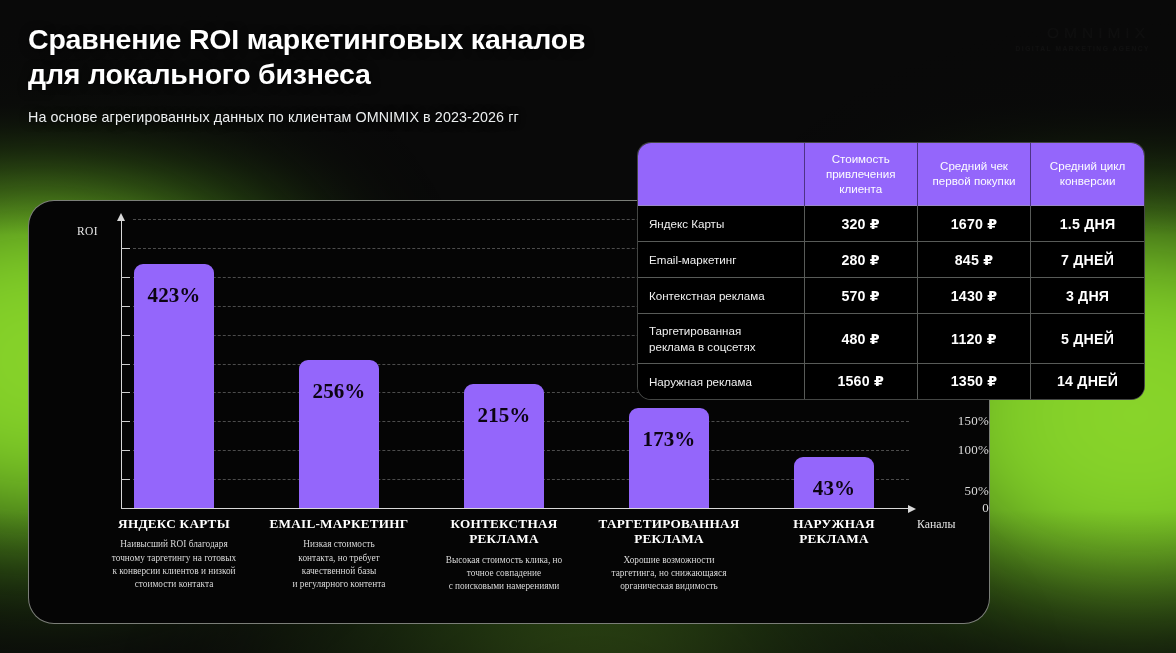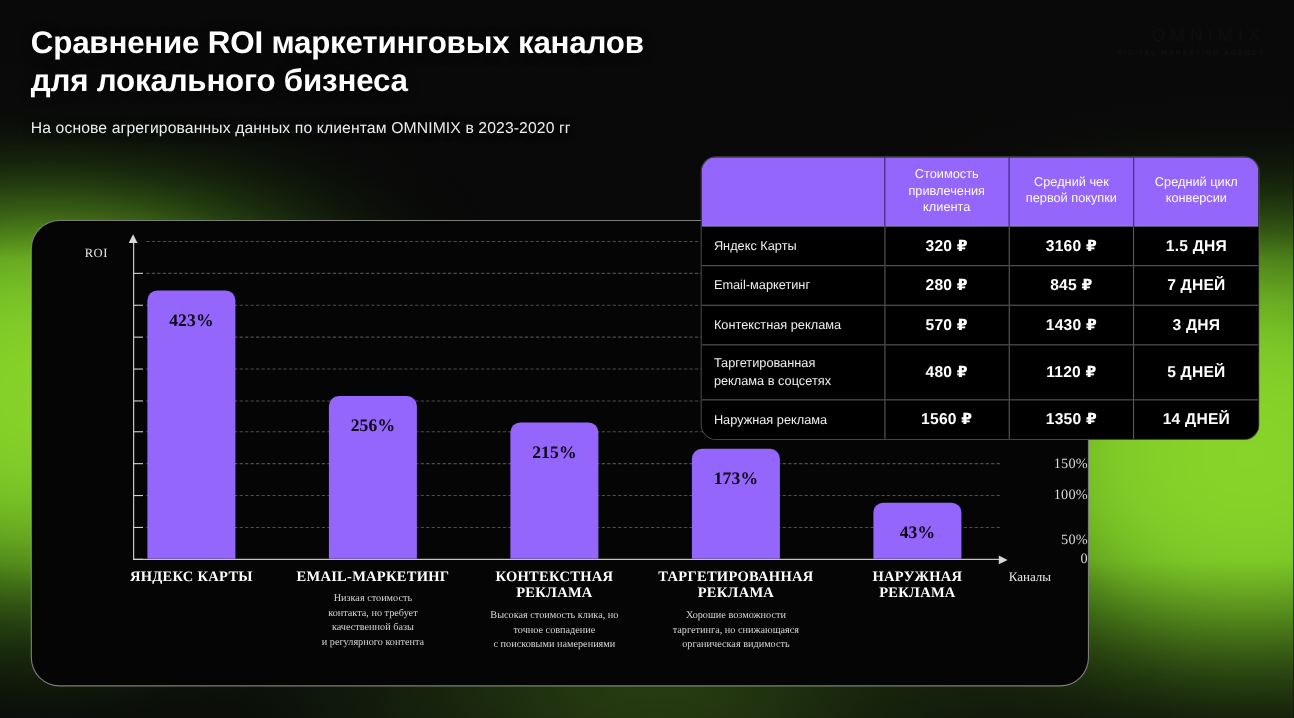--- a/index.html
+++ b/index.html
@@ -188,21 +188,21 @@
     position: absolute;
     background: #9466fb;
     border-top-left-radius: 9px;
     border-top-right-radius: 9px;
     width: 80px;
   }
   .bar-value {
     position: absolute;
     width: 120px;
     text-align: center;
-    font-size: 16px;
+    font-size: 21px;
     font-weight: 700;
     color: #0c0412;
     letter-spacing: .1px;
   }
 
   .cat-block {
     position: absolute;
     top: 315px;
     width: 176px;
     text-align: center;
@@ -286,21 +286,21 @@
 <div id="bg-layer">
   <div class="glow glow-left"></div>
   <div class="glow glow-right"></div>
   <div class="glow glow-bottom"></div>
 </div>
 <div id="bg-vignette"></div>
 
 <div id="header">
   <div id="page-title">Сравнение ROI маркетинговых каналов
 для локального бизнеса</div>
-  <div id="page-subtitle">На основе агрегированных данных по клиентам OMNIMIX в 2023-2020 гг</div>
+  <div id="page-subtitle">На основе агрегированных данных по клиентам OMNIMIX в 2023-2026 гг</div>
 </div>
 
 <div id="brand-logo">
   <div id="brand-name">OMNIMIX</div>
   <div id="brand-tagline">DIGITAL MARKETING AGENCY</div>
 </div>
 
 <div id="chart-card">
   <div id="chart-inner">
 
@@ -354,20 +354,24 @@
         <div class="bar" style="left: 435px; top: 182.73px; height: 124.27px; background: rgb(148, 102, 251);"></div>
         <div class="bar-value" style="left: 415px; top: 201.73px;">215%</div>
         <div class="bar" style="left: 600px; top: 207.006px; height: 99.994px; background: rgb(148, 102, 251);"></div>
         <div class="bar-value" style="left: 580px; top: 226.006px;">173%</div>
         <div class="bar" style="left: 765px; top: 255.558px; height: 51.442px; background: rgb(148, 102, 251);"></div>
         <div class="bar-value" style="left: 745px; top: 274.558px;">43%</div>
       </div>
     <div id="categories">
         <div class="cat-block" style="left: 57px;">
           <div class="cat-name" style="white-space: pre-line;">ЯНДЕКС КАРТЫ</div>
+          <div class="cat-desc">Наивысший ROI благодаря
+точному таргетингу на готовых
+к конверсии клиентов и низкой
+стоимости контакта</div>
         </div>
         <div class="cat-block" style="left: 222px;">
           <div class="cat-name" style="white-space: pre-line;">EMAIL-МАРКЕТИНГ</div>
           <div class="cat-desc">Низкая стоимость
 контакта, но требует
 качественной базы
 и регулярного контента</div>
         </div>
         <div class="cat-block" style="left: 387px;">
           <div class="cat-name" style="white-space: pre-line;">КОНТЕКСТНАЯ
@@ -403,21 +407,21 @@
         <th>Средний чек
 первой покупки</th>
         <th>Средний цикл
 конверсии</th>
       </tr>
     </thead>
     <tbody id="metrics-table-body">
         <tr>
           <td class="channel-cell">Яндекс Карты</td>
           <td class="metric-cell">320 ₽</td>
-          <td class="metric-cell">3160 ₽</td>
+          <td class="metric-cell">1670 ₽</td>
           <td class="metric-cell">1.5 ДНЯ</td>
         </tr>
         <tr>
           <td class="channel-cell">Email-маркетинг</td>
           <td class="metric-cell">280 ₽</td>
           <td class="metric-cell">845 ₽</td>
           <td class="metric-cell">7 ДНЕЙ</td>
         </tr>
         <tr>
           <td class="channel-cell">Контекстная реклама</td>

